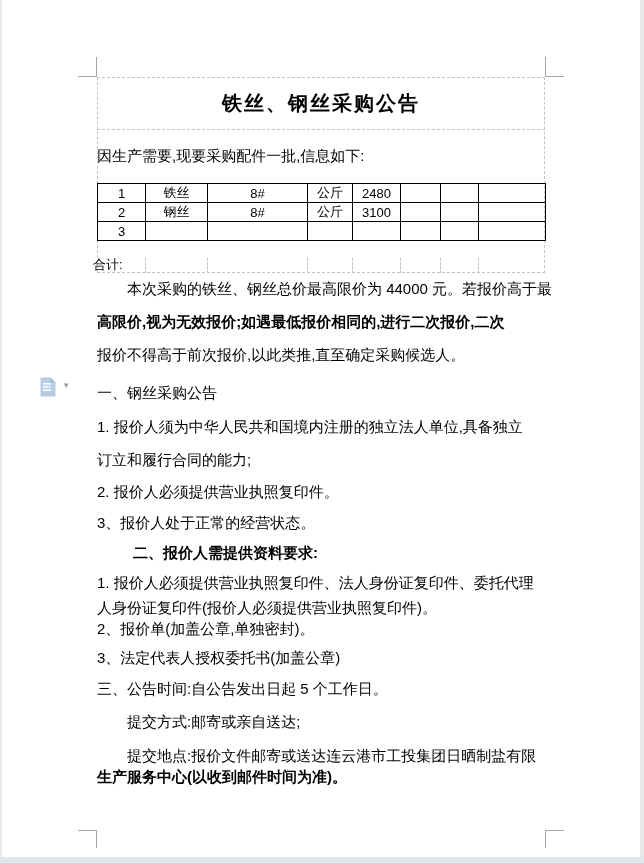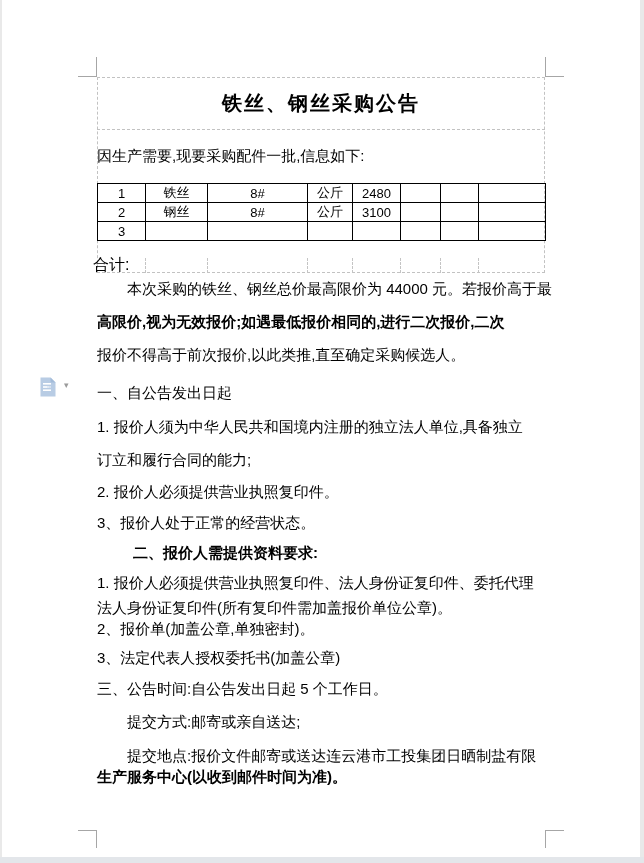--- a/index.html
+++ b/index.html
@@ -36,21 +36,21 @@
     border-collapse:collapse;table-layout:fixed;width:448px;
     font-size:13px;
   }
   table.items td{
     border:1px solid #000;text-align:center;vertical-align:middle;
     padding:0;overflow:hidden;height:18px;
   }
   table.items tr.hdr td{height:19px;}
   .total-row{
     position:absolute;left:97px;top:257px;width:448px;height:16px;
-    font-size:16px;line-height:16px;
+    font-size:13px;line-height:16px;
   }
   .total-label{position:absolute;left:-4px;top:0;}
 
   
   .margin-btn{position:absolute;left:36px;top:377px;width:40px;height:22px;cursor:pointer;}
   .doc-icon{position:absolute;left:2px;top:0;}
   .dd-arrow{
     position:absolute;left:28px;top:3px;font-size:9px;color:#9b9b9b;line-height:10px;
   }
 </style>
@@ -130,29 +130,29 @@
 <div class="gridline-v" style="left:307px;"></div>
 <div class="gridline-v" style="left:352px;"></div>
 <div class="gridline-v" style="left:400px;"></div>
 <div class="gridline-v" style="left:440px;"></div>
 <div class="gridline-v" style="left:478px;"></div>
 
 <div class="tl" style="left:127px;top:280px;">本次采购的铁丝、钢丝总价最高限价为 44000 元。若报价高于最</div>
 <div class="tl" style="left:97px;top:313px;font-weight:bold;">高限价,视为无效报价;如遇最低报价相同的,进行二次报价,二次</div>
 <div class="tl" style="left:97px;top:346px;">报价不得高于前次报价,以此类推,直至确定采购候选人。</div>
 
-<div class="tl" style="left:97px;top:384px;">一、自公告发出日起</div>
+<div class="tl" style="left:97px;top:384px;">一、钢丝采购公告</div>
 <div class="tl" style="left:97px;top:418px;text-align:right;">1. 报价人须为中华人民共和国境内注册的独立法人单位,具备独立</div>
 <div class="tl" style="left:97px;top:451px;">订立和履行合同的能力;</div>
 <div class="tl" style="left:97px;top:483px;">2. 报价人必须提供营业执照复印件。</div>
 <div class="tl" style="left:97px;top:514px;">3、报价人处于正常的经营状态。</div>
 
 <div class="tl bold" style="left:133px;top:544px;">二、报价人需提供资料要求:</div>
 <div class="tl" style="left:97px;top:574px;">1. 报价人必须提供营业执照复印件、法人身份证复印件、委托代理</div>
-<div class="tl" style="left:97px;top:599px;">法人身份证复印件(所有复印件需加盖报价单位公章)。</div>
+<div class="tl" style="left:97px;top:599px;">人身份证复印件(报价人必须提供营业执照复印件)。</div>
 <div class="tl" style="left:97px;top:620px;">2、报价单(加盖公章,单独密封)。</div>
 <div class="tl" style="left:97px;top:649px;">3、法定代表人授权委托书(加盖公章)</div>
 
 <div class="tl" style="left:97px;top:680px;">三、公告时间:自公告发出日起 5 个工作日。</div>
 <div class="tl" style="left:127px;top:713px;">提交方式:邮寄或亲自送达;</div>
 <div class="tl" style="left:127px;top:747px;">提交地点:报价文件邮寄或送达连云港市工投集团日晒制盐有限</div>
 <div class="tl" style="left:97px;top:768px;font-weight:bold;">生产服务中心(以收到邮件时间为准)。</div>
 
 <div class="margin-btn">
   <span class="doc-icon">

